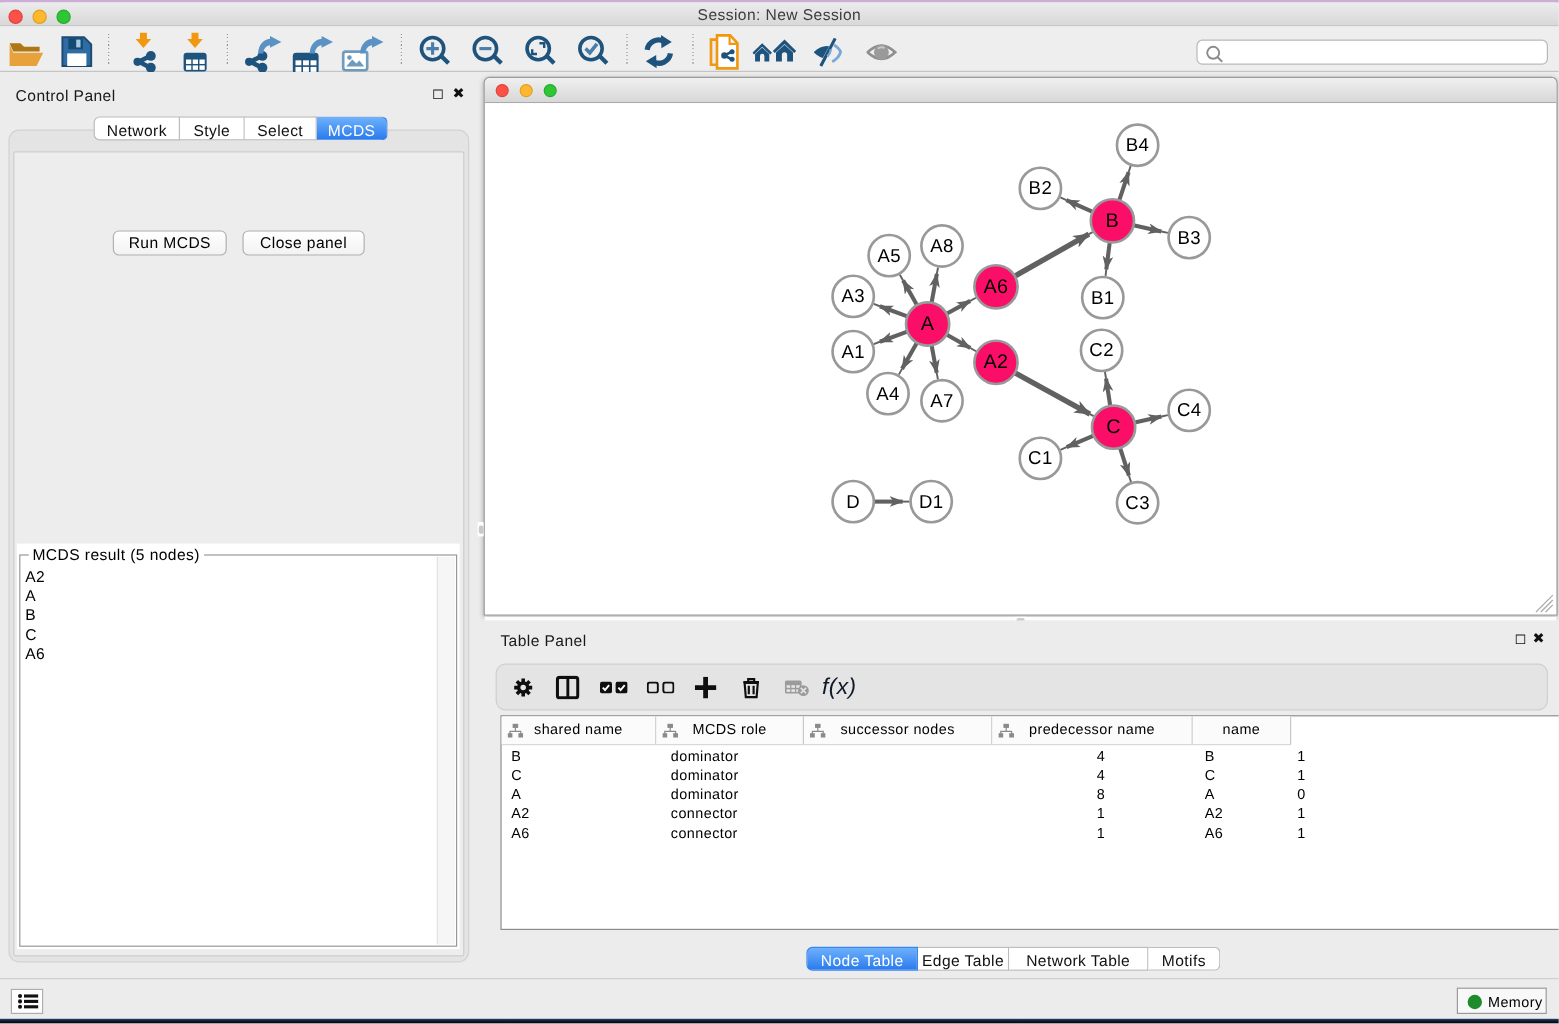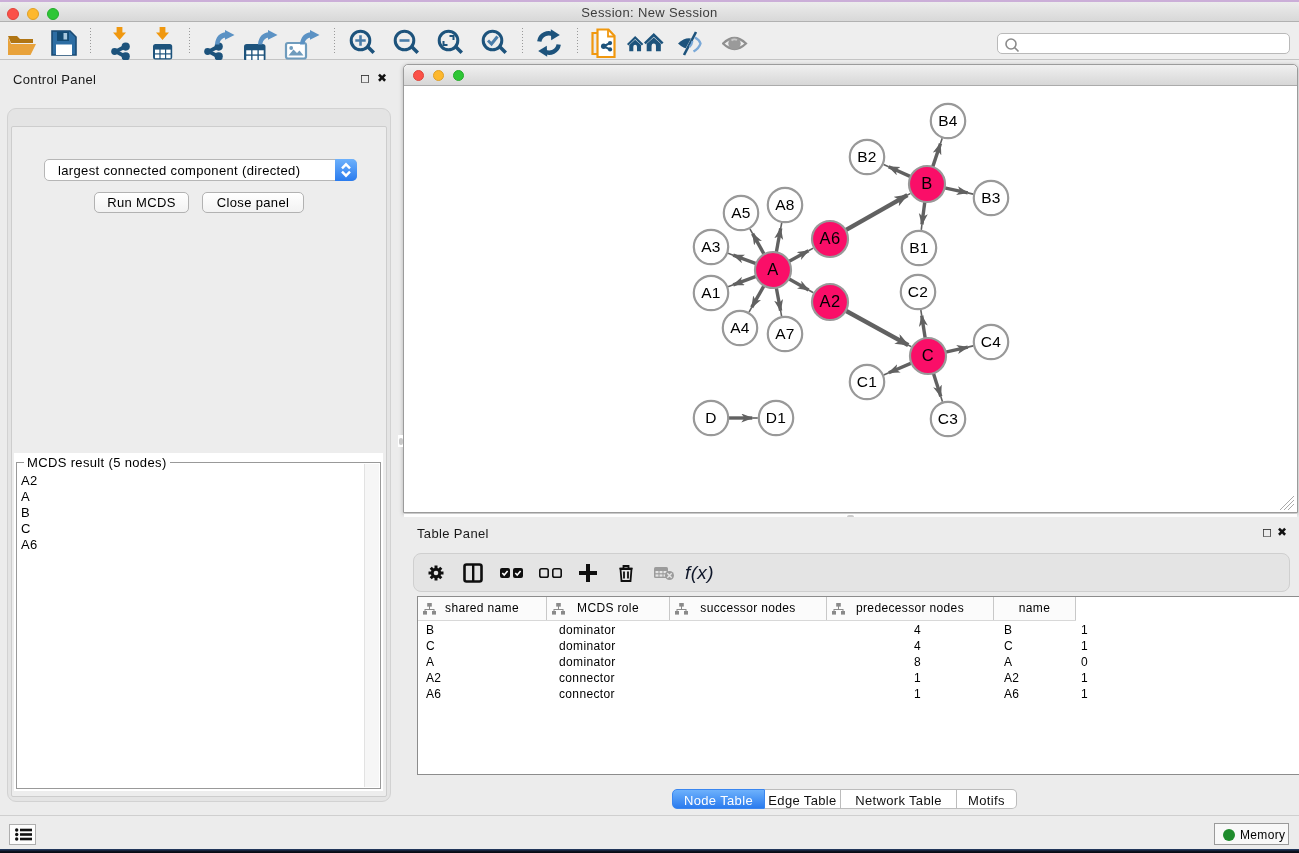--- a/index.html
+++ b/index.html
@@ -264,26 +264,25 @@
 <path d="M11.5 11.5 L15.5 15.5" stroke="#8b8b8b" stroke-width="1.6"></path>
         </svg>
       </div>
   </div>
   <div id="cpanel">
     <div class="ptitle">Control Panel</div>
     <div class="wicons" style="left:360px; top:11px;">◻</div>
     <div class="wicons" style="left:377px; top:11px;">✖</div>
     <div id="cpouter"></div>
     <div id="cpinner"></div>
-    <div id="dropdown">
-      <div class="dtext">largest connected component (directed)</div>
-      <div class="dbtn"><svg width="22" height="22" viewBox="0 0 22 22">
-<path d="M7 9.3 L11 5.3 L15 9.3" stroke="#fff" stroke-width="2.4" fill="none"></path>
-<path d="M7 12.7 L11 16.7 L15 12.7" stroke="#fff" stroke-width="2.4" fill="none"></path>
-          </svg></div>
+    <div id="cptabs">
+      <div class="tab first" style="width:72px">Network</div>
+        <div class="tab" style="width:54px">Style</div>
+        <div class="tab" style="width:60px">Select</div>
+        <div class="tab last sel" style="width:59px">MCDS</div>
     </div>
     <div class="btn" style="left:94px; top:132px; width:95px;">Run MCDS</div>
     <div class="btn" style="left:202px; top:132px; width:102px;">Close panel</div>
     <div id="mcdsbox">
       <div id="mcdsborder"></div>
       <div id="mcdslegend">MCDS result (5 nodes)</div>
       <div id="mcdslist">A2<br>A<br>B<br>C<br>A6</div>
       <div id="mcdsscroll"></div>
     </div>
   </div>
@@ -472,21 +471,21 @@
               <path d="M6 3 L7 3 L7 6 L11.5 6 L11.5 9 L10.5 9 L10.5 7 L2.5 7 L2.5 9 L1.5 9 L1.5 6 L6 6 Z"></path>
             </g>
           </svg> <span style="position:relative;top:-1px">successor nodes</span></div>
 <div class="hcell" style="left:409px;width:167px;"><svg width="13" height="12" viewBox="0 0 13 12" style="vertical-align:-1px">
             <g fill="#8a8a8a">
               <rect x="4.2" y="0" width="4.6" height="3.6"></rect>
               <rect x="0" y="8" width="4" height="3.6"></rect>
               <rect x="9" y="8" width="4" height="3.6"></rect>
               <path d="M6 3 L7 3 L7 6 L11.5 6 L11.5 9 L10.5 9 L10.5 7 L2.5 7 L2.5 9 L1.5 9 L1.5 6 L6 6 Z"></path>
             </g>
-          </svg> <span style="position:relative;top:-1px">predecessor nodes</span></div>
+          </svg> <span style="position:relative;top:-1px">predecessor name</span></div>
 <div class="hcell" style="left:576px;width:82px;"> <span style="position:relative;top:-1px">name</span></div>
 <div class="trow" style="top:26px;">
 <span class="tc" style="left:8px;">B</span>
 <span class="tc" style="left:141px;">dominator</span>
 <span class="tc" style="right:474px;">4</span>
 <span class="tc" style="right:307px;">1</span>
 <span class="tc" style="left:586px;">B</span>
 </div>
 <div class="trow" style="top:42px;">
 <span class="tc" style="left:8px;">C</span>

